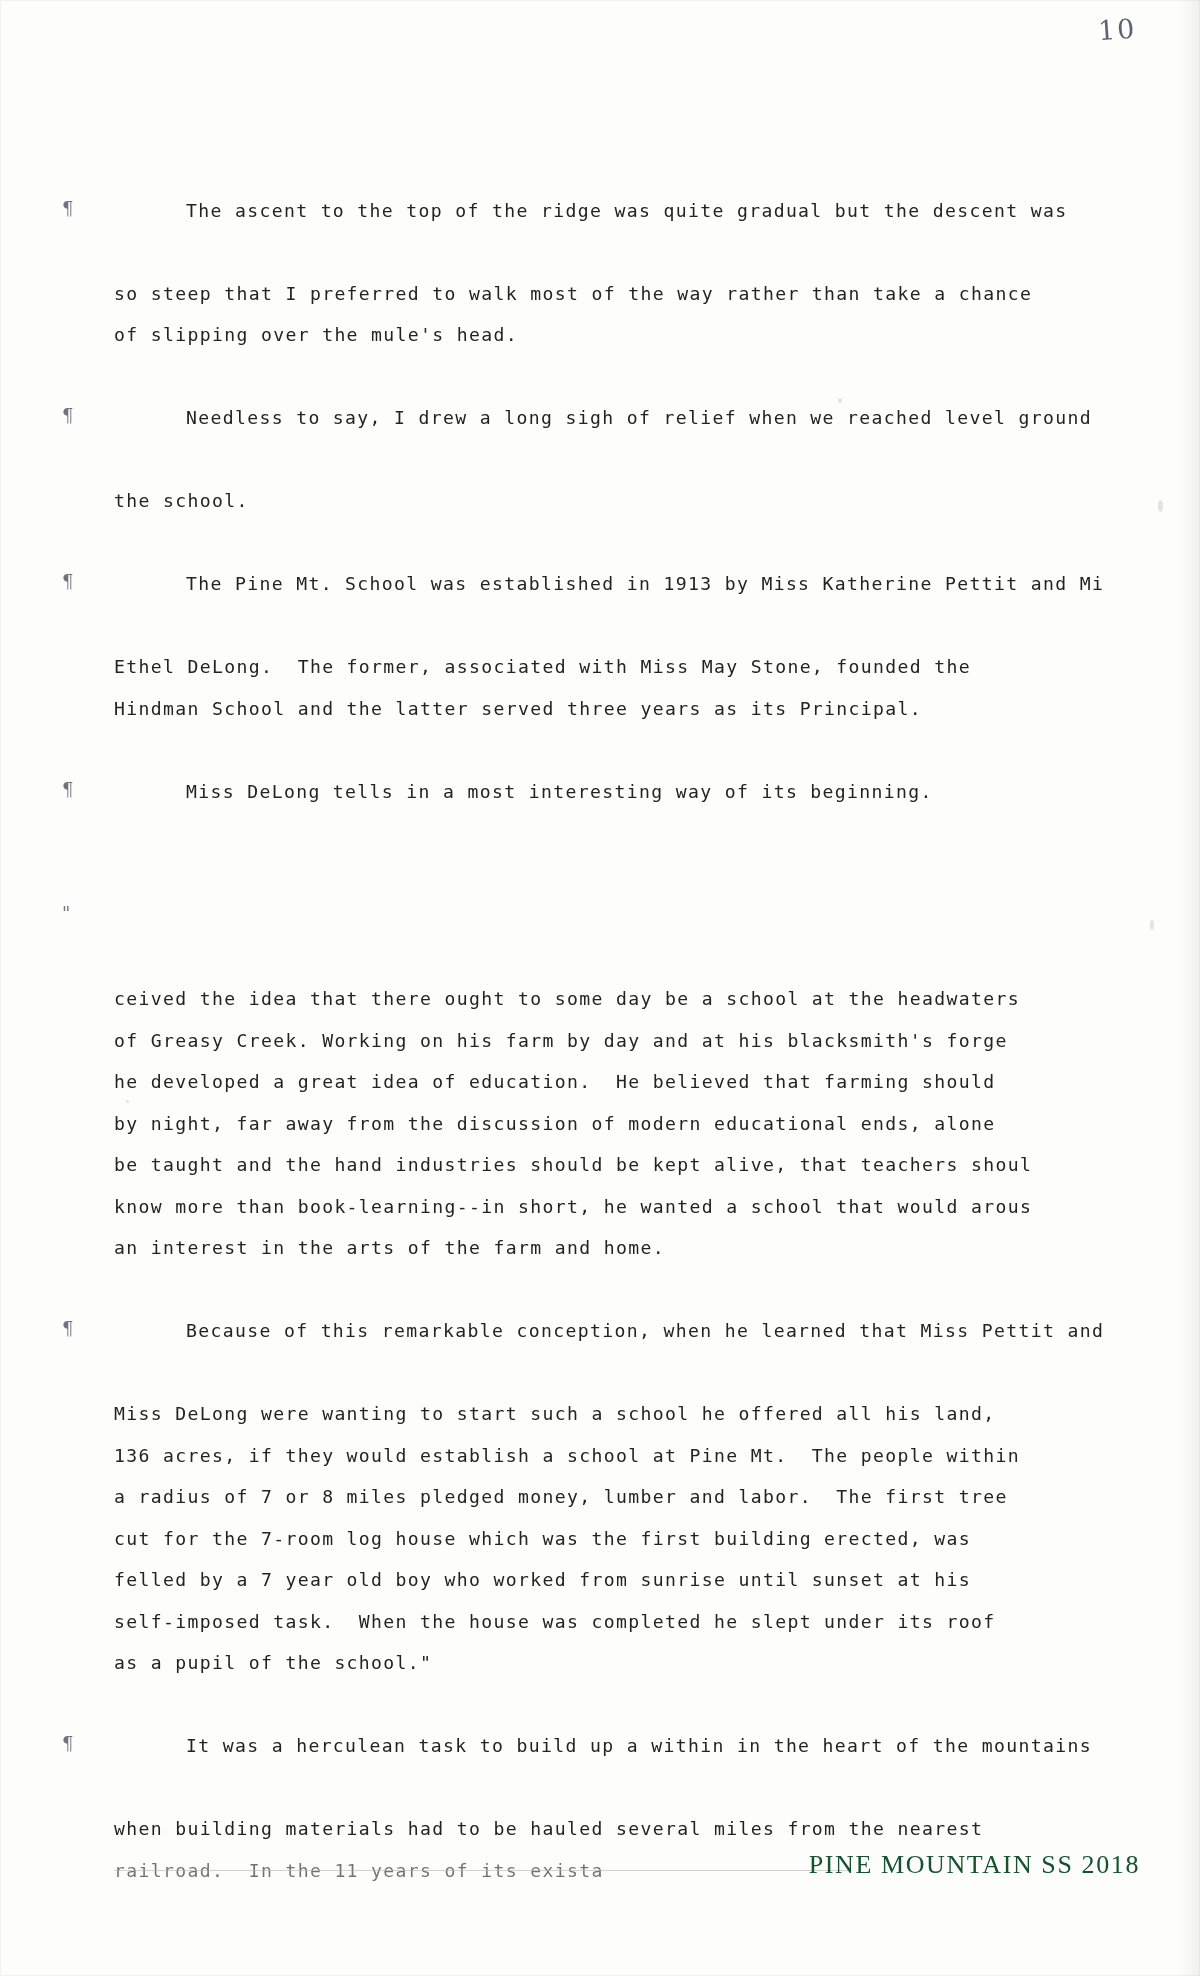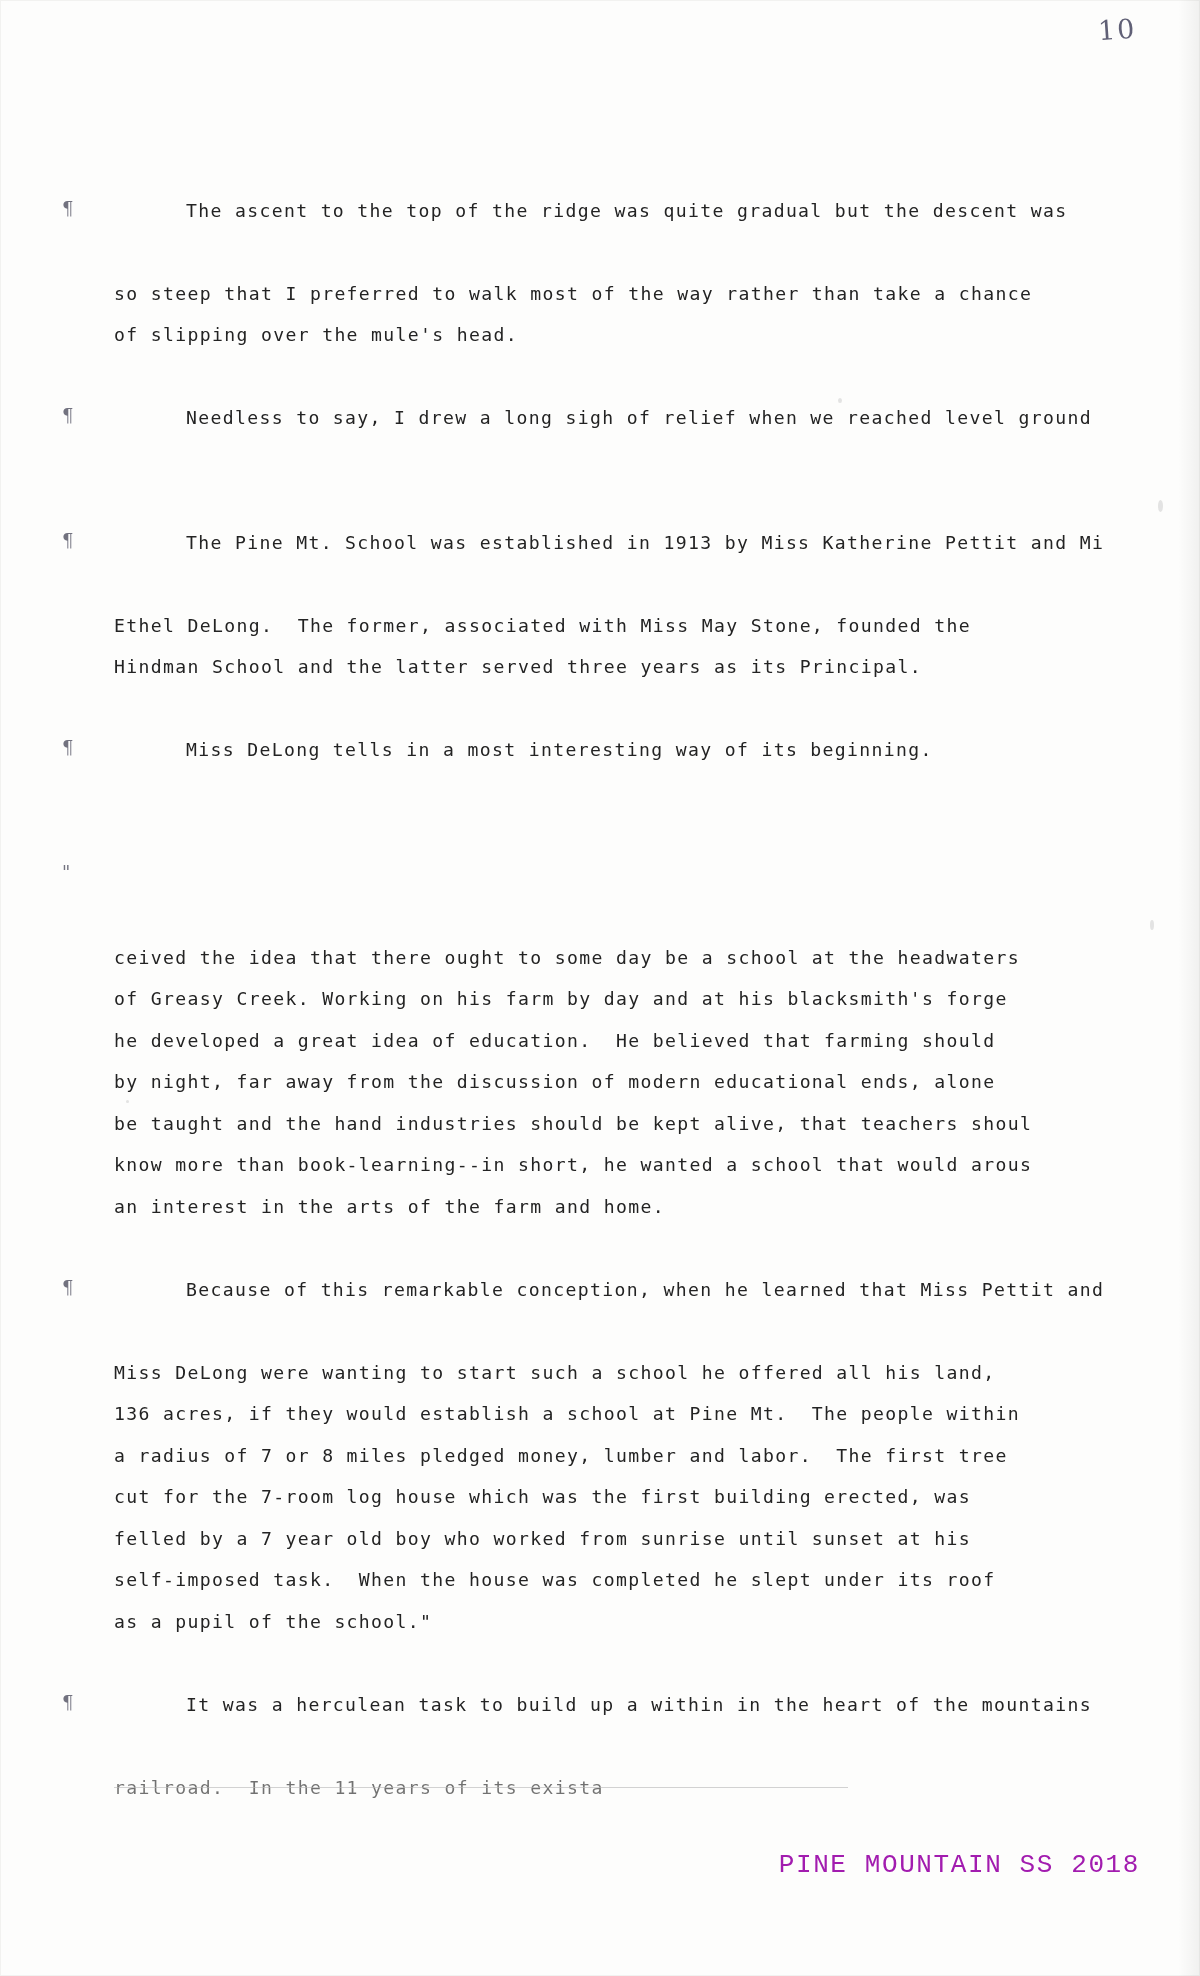--- a/index.html
+++ b/index.html
@@ -108,24 +108,24 @@
     background: #c9c9c9;
     border-radius: 50%;
     opacity: 0.5;
   }
 
   
   .watermark {
     position: absolute;
     right: 60px;
     bottom: 96px;
-    font-family: Liberation Mono, monospace;
+    font-family: Liberation Serif, serif;
     font-size: 26px;
     letter-spacing: 1.6px;
-    color: #a21caf;
+    color: #14532d;
   }
 </style>
 </head>
 <body>
 
 <div class="page-sheet">
 
   <div class="page-number">10</div>
 
   <div class="speck" style="left:838px; top:398px; width:4px; height:5px;"></div>
@@ -140,20 +140,21 @@
         <span class="pmark">¶</span><span>The ascent to the top of the ridge was quite gradual but the descent was</span>
       </div>
       <div class="line indent">so steep that I preferred to walk most of the way rather than take a chance</div>
       <div class="line indent">of slipping over the mule's head.</div>
     </div>
 
     <div class="para">
       <div class="line">
         <span class="pmark">¶</span><span>Needless to say, I drew a long sigh of relief when we reached level ground</span>
       </div>
+      <div class="line indent">the school.</div>
     </div>
 
     <div class="para">
       <div class="line">
         <span class="pmark">¶</span><span>The Pine Mt. School was established in 1913 by Miss Katherine Pettit and Mi</span>
       </div>
       <div class="line indent">Ethel DeLong.  The former, associated with Miss May Stone, founded the</div>
       <div class="line indent">Hindman School and the latter served three years as its Principal.</div>
     </div>
 
@@ -186,20 +187,21 @@
       <div class="line indent">cut for the 7-room log house which was the first building erected, was</div>
       <div class="line indent">felled by a 7 year old boy who worked from sunrise until sunset at his</div>
       <div class="line indent">self-imposed task.  When the house was completed he slept under its roof</div>
       <div class="line indent">as a pupil of the school."</div>
     </div>
 
     <div class="para">
       <div class="line">
         <span class="pmark">¶</span><span>It was a herculean task to build up a within in the heart of the mountains</span>
       </div>
+      <div class="line indent">when building materials had to be hauled several miles from the nearest</div>
       <div class="line indent cutoff">railroad.  In the 11 years of its exista</div>
     </div>
 
   </div>
 
   <div class="watermark">PINE MOUNTAIN SS 2018</div>
 
 </div>
 
 </body></html>

